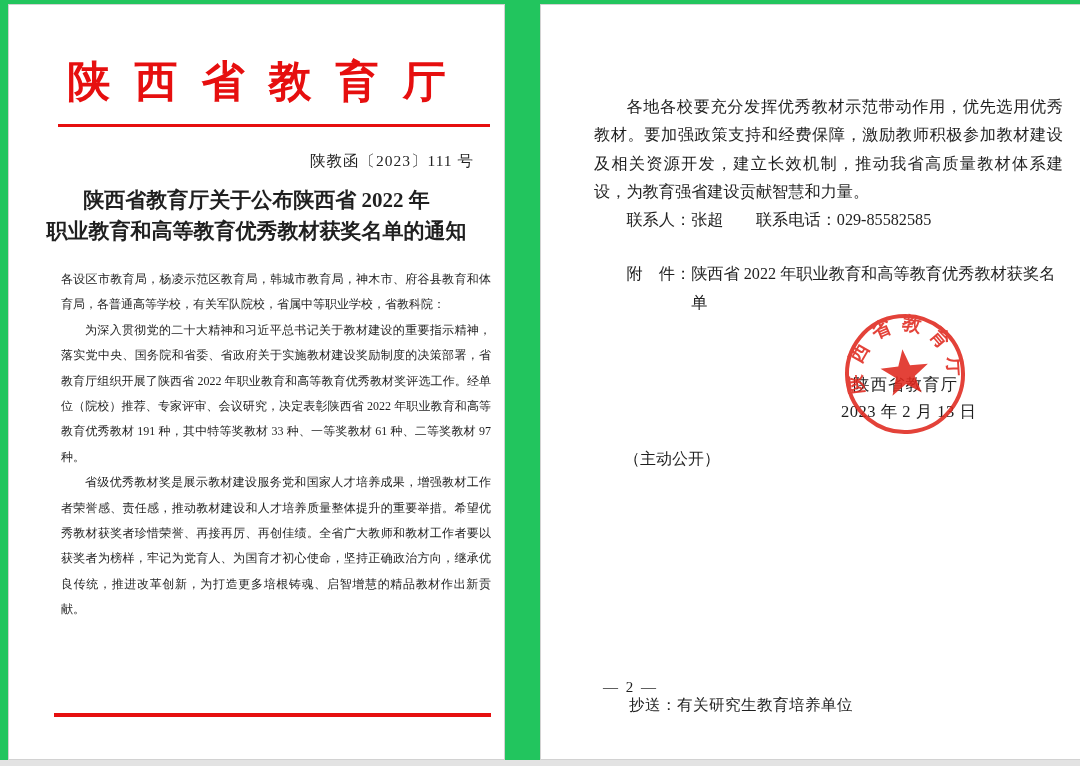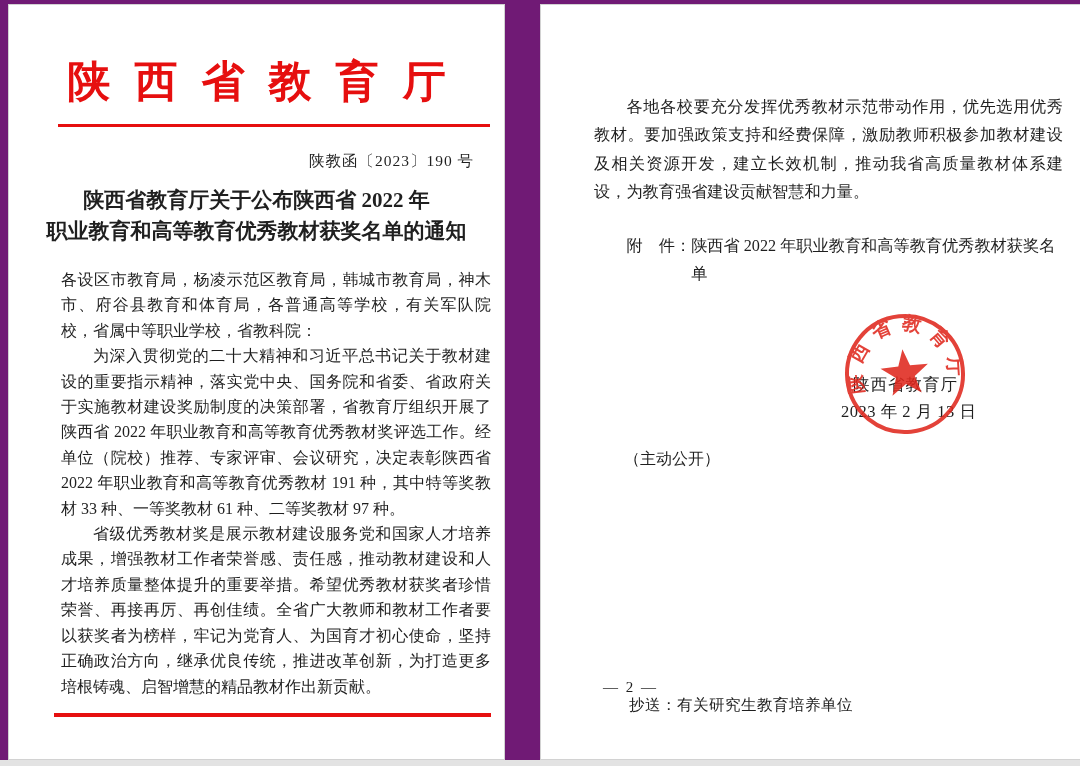--- a/index.html
+++ b/index.html
@@ -1,18 +1,18 @@
 <!DOCTYPE html>
 <html style="--color-red: #e60f0f; --color-seal_red: #e0281e;"><head>
 <meta charset="utf-8">
 <style>
   * { margin:0; padding:0; box-sizing:border-box; }
   html,body { width:1080px; height:766px; overflow:hidden; background:#ffffff; }
   body { font-family:"Liberation Serif","DejaVu Serif",serif; color:#1f1f1f; }
-  #canvas { position:relative; width:1080px; height:766px; background:#701a75; }
+  #canvas { position:relative; width:1080px; height:766px; background:#22c55e; }
 
   .page {
     position:absolute; top:4px; height:756px; background:#ffffff;
     border:1px solid #d2d2d2;
   }
   #page-1 { left:8px;   width:497px; }
   #page-2 { left:540px; width:553px; }
 
   .bottom-strip { position:absolute; left:0; top:760px; width:1080px; height:6px; background:#e3e3e3; }
 
@@ -29,21 +29,21 @@
   .p1-docnum {
     position:absolute; top:146px; right:30px;
     font-size:15.5px; letter-spacing:1px;
   }
   .p1-title {
     position:absolute; top:180px; left:0; right:0; text-align:center;
     font-size:21px; font-weight:bold; line-height:31px;
   }
   .p1-body {
     position:absolute; top:262px; left:52px; right:13px;
-    font-size:16px; line-height:25.4px; text-align:justify;
+    font-size:12px; line-height:25.4px; text-align:justify;
   }
   .p1-body p.indent { text-indent:2em; }
   .p1-footer-rule {
     position:absolute; top:708px; left:45px; right:13px; height:3px;
     border-top:2px solid var(--color-red,#e60f0f);
     border-bottom:2px solid var(--color-red,#e60f0f);
   }
 
   
   .p2-body {
@@ -65,36 +65,37 @@
   .p2-pagenum { position:absolute; left:62px; top:674px; font-size:15px; letter-spacing:2px; }
 </style>
 </head>
 <body>
 
 <div id="canvas">
 
   <div class="page" id="page-1">
     <div class="p1-header">陕西省教育厅</div>
     <div class="p1-rule"></div>
-    <div class="p1-docnum">陕教函〔2023〕190 号</div>
+    <div class="p1-docnum">陕教函〔2023〕111 号</div>
     <div class="p1-title">
       <div>陕西省教育厅关于公布陕西省 2022 年</div>
       <div>职业教育和高等教育优秀教材获奖名单的通知</div>
     </div>
     <div class="p1-body">
       <p>各设区市教育局，杨凌示范区教育局，韩城市教育局，神木市、府谷县教育和体育局，各普通高等学校，有关军队院校，省属中等职业学校，省教科院：</p>
       <p class="indent">为深入贯彻党的二十大精神和习近平总书记关于教材建设的重要指示精神，落实党中央、国务院和省委、省政府关于实施教材建设奖励制度的决策部署，省教育厅组织开展了陕西省 2022 年职业教育和高等教育优秀教材奖评选工作。经单位（院校）推荐、专家评审、会议研究，决定表彰陕西省 2022 年职业教育和高等教育优秀教材 191 种，其中特等奖教材 33 种、一等奖教材 61 种、二等奖教材 97 种。</p>
       <p class="indent">省级优秀教材奖是展示教材建设服务党和国家人才培养成果，增强教材工作者荣誉感、责任感，推动教材建设和人才培养质量整体提升的重要举措。希望优秀教材获奖者珍惜荣誉、再接再厉、再创佳绩。全省广大教师和教材工作者要以获奖者为榜样，牢记为党育人、为国育才初心使命，坚持正确政治方向，继承优良传统，推进改革创新，为打造更多培根铸魂、启智增慧的精品教材作出新贡献。</p>
     </div>
     <div class="p1-footer-rule"></div>
   </div>
 
   <div class="page" id="page-2">
     <div class="p2-body">
       <p class="indent">各地各校要充分发挥优秀教材示范带动作用，优先选用优秀教材。要加强政策支持和经费保障，激励教师积极参加教材建设及相关资源开发，建立长效机制，推动我省高质量教材体系建设，为教育强省建设贡献智慧和力量。</p>
+      <p class="p2-contact">联系人：张超　　联系电话：029-85582585</p>
       <p class="p2-attachment"><span>附　件：</span><span>陕西省 2022 年职业教育和高等教育优秀教材获奖名单</span></p>
     </div>
 
     <div class="p2-issuer">陕西省教育厅</div>
     <div class="p2-date">2023 年 2 月 13 日</div>
 
     <svg class="seal" viewBox="0 0 136 136" xmlns="http://www.w3.org/2000/svg">
       <circle cx="68" cy="68" r="58" fill="none" stroke="#e0281e" stroke-width="4"></circle>
       <polygon points="68,43 73.9,59.9 91.8,60.3 77.5,71.1 82.7,88.2 68,78 53.3,88.2 58.5,71.1 44.2,60.3 62.1,59.9" fill="#e0281e"></polygon>
       <path id="seal-arc" d="M 27.8,85.9 A 44,44 0 1 1 108.2,85.9" fill="none"></path>

